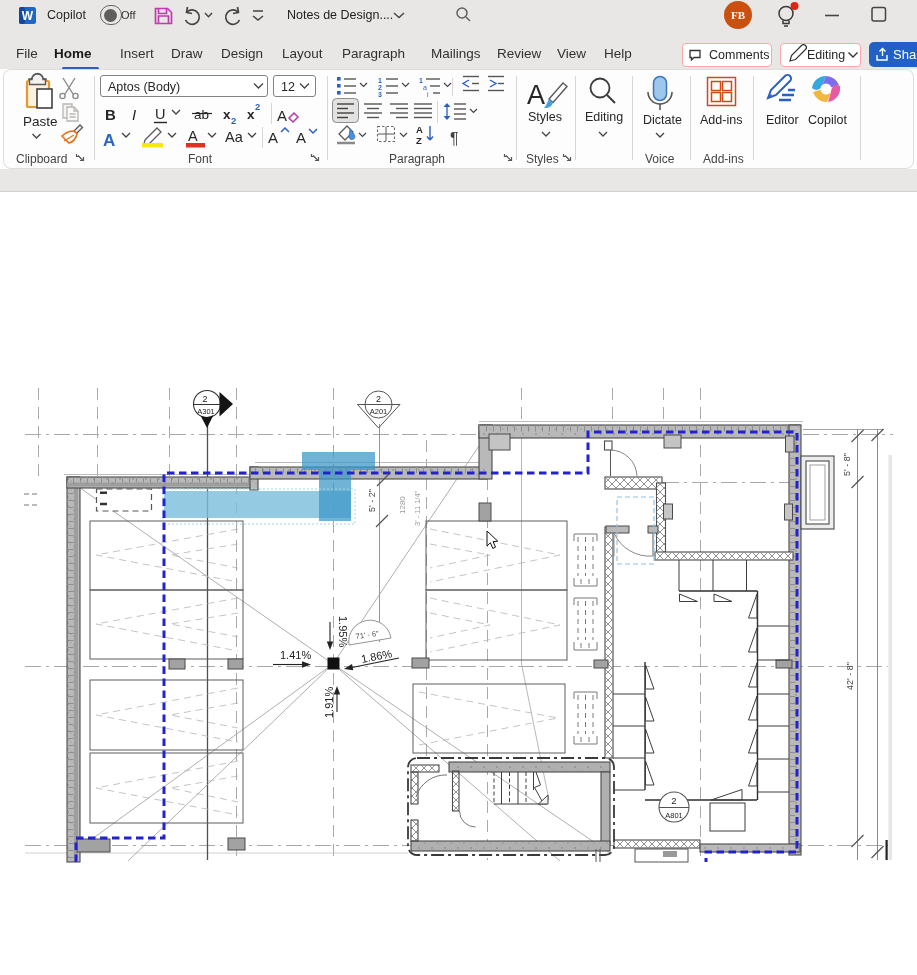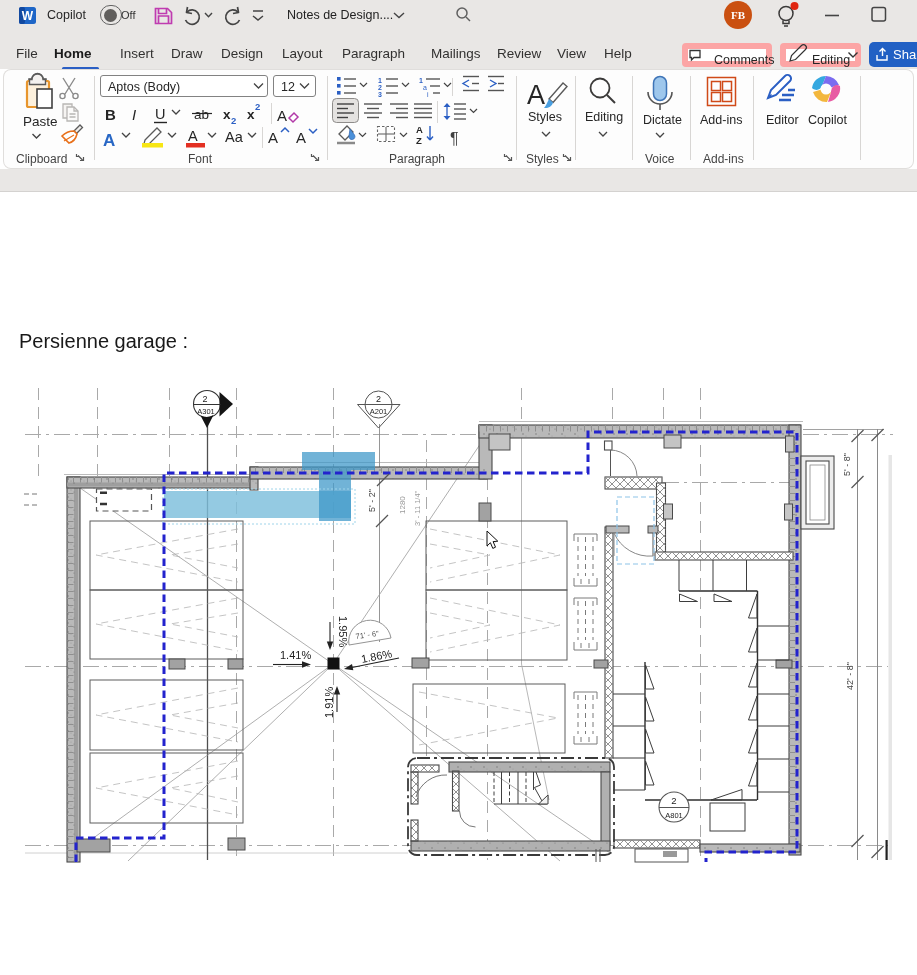--- a/index.html
+++ b/index.html
@@ -19,21 +19,21 @@
   #search{position:absolute;left:443px;top:2px;width:254px;height:26px;background:#fff;
      border:1px solid #dadada;border-radius:4px;box-shadow:0 1px 2px rgba(0,0,0,.12);}
   #search span{position:absolute;left:35px;top:5px;font-size:13.5px;color:#5f5f5f;}
   
   #avatar{position:absolute;left:724px;top:1px;width:28px;height:28px;border-radius:50%;
      background:#ca5010;color:#fff;font-size:11px;font-weight:bold;text-align:center;line-height:28px;font-family:Liberation Serif, serif;}
   
   .tab{position:absolute;top:46px;font-size:13.5px;color:#323130;text-align:right;}
   #tab-home{font-weight:bold;color:#1a1a1a;}
   #home-ul{position:absolute;left:62px;top:66.5px;width:37px;height:3px;background:#2b5fc4;border-radius:2px;}
-  .pillbtn{position:absolute;top:42.5px;height:24px;border:6px solid #fca5a5;border-radius:4px;
+  .pillbtn{position:absolute;top:42.5px;height:24px;border:1px solid #fca5a5;border-radius:4px;
      background:#fff;font-size:12.5px;color:#262626;line-height:22px;}
   #sharebtn{position:absolute;left:869px;top:41.5px;width:48px;height:25px;background:#2160c4;
      border-radius:5px 0 0 5px;color:#fff;font-size:13px;line-height:25px;}
   
   #ribbon{position:absolute;left:3px;top:69px;width:911px;height:100px;background:#fdfdfd;
      border-radius:8px;box-shadow:0 0 0 1px #e0dedc inset;}
   #grayband{position:absolute;left:0;top:169px;width:917px;height:23px;background:#e9e7e5;
      border-bottom:1px solid #d4d2d0;}
   
   #docarea{position:absolute;left:0;top:192px;width:917px;height:783px;background:#fff;}
@@ -358,21 +358,20 @@
   <g id="lnch" stroke="#555" stroke-width="1.2" fill="none">
     <path d="M79 156.5 h-2.5 v-2.5 M78 155.5 l4.5 4.5 M83.5 157 v3.5 h-3.5"></path>
   </g>
   <use href="#lnch" x="235"></use>
   <use href="#lnch" x="428"></use>
   <use href="#lnch" x="487"></use>
 </svg>
 <div id="grayband"></div>
 
 <div id="docarea"></div>
-<div id="ptext">Persienne garage :</div>
 <svg id="plan" width="917" height="975" viewBox="0 0 917 975" style="position:absolute;left:0;top:0;pointer-events:none">
 <defs>
   <pattern id="hhat" width="7" height="7" patternUnits="userSpaceOnUse">
           <path d="M0 3.5 h7" stroke="#8f8f8f" stroke-width="1"></path>
         </pattern>
   <pattern id="vhat" width="7" height="7" patternUnits="userSpaceOnUse">
           <path d="M3.5 0 v7" stroke="#8f8f8f" stroke-width="1"></path>
         </pattern>
   <pattern id="xh" width="8" height="8" patternUnits="userSpaceOnUse">
           <path d="M0 0 L8 8 M8 0 L0 8" stroke="#878787" stroke-width="0.9" fill="none"></path>

